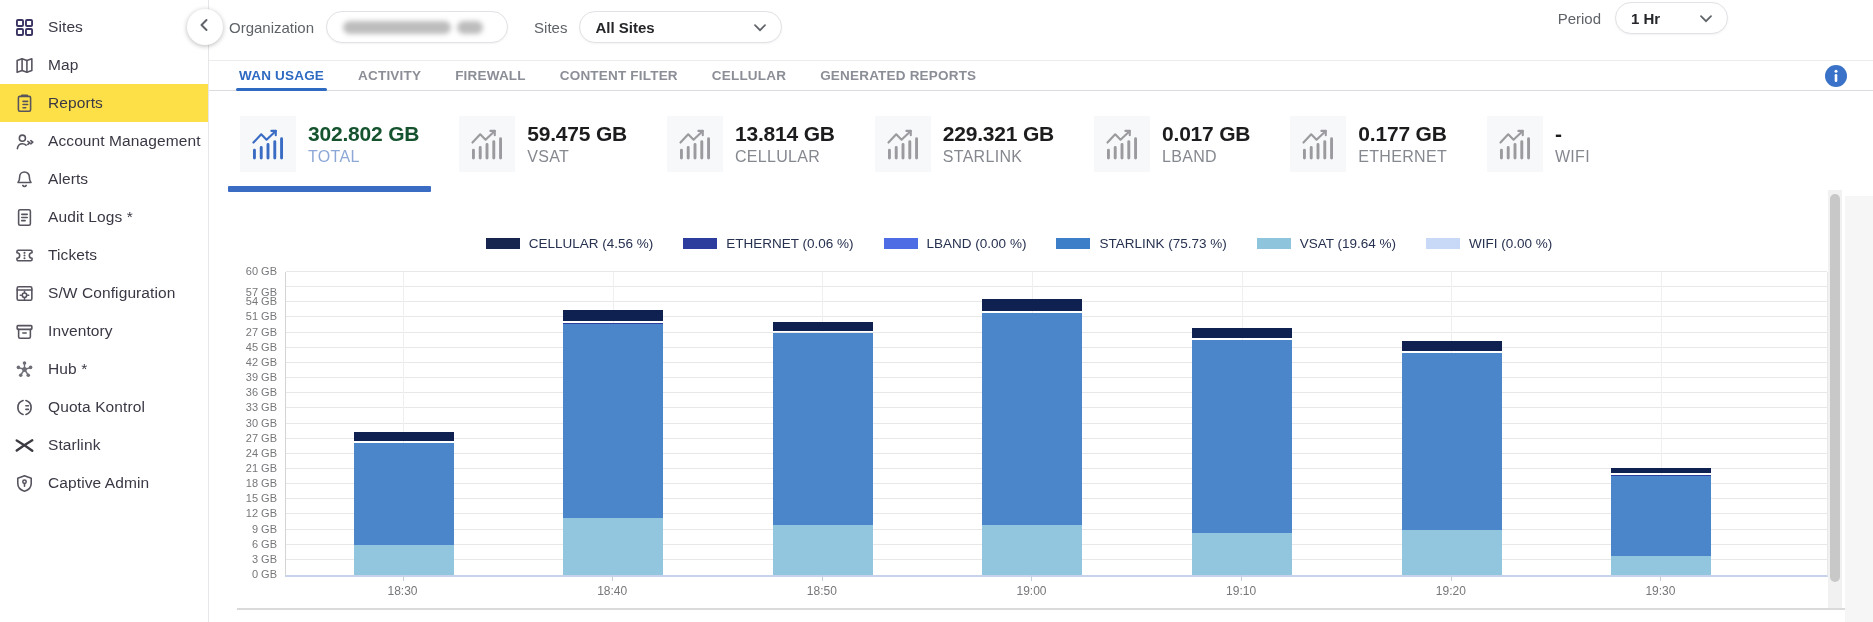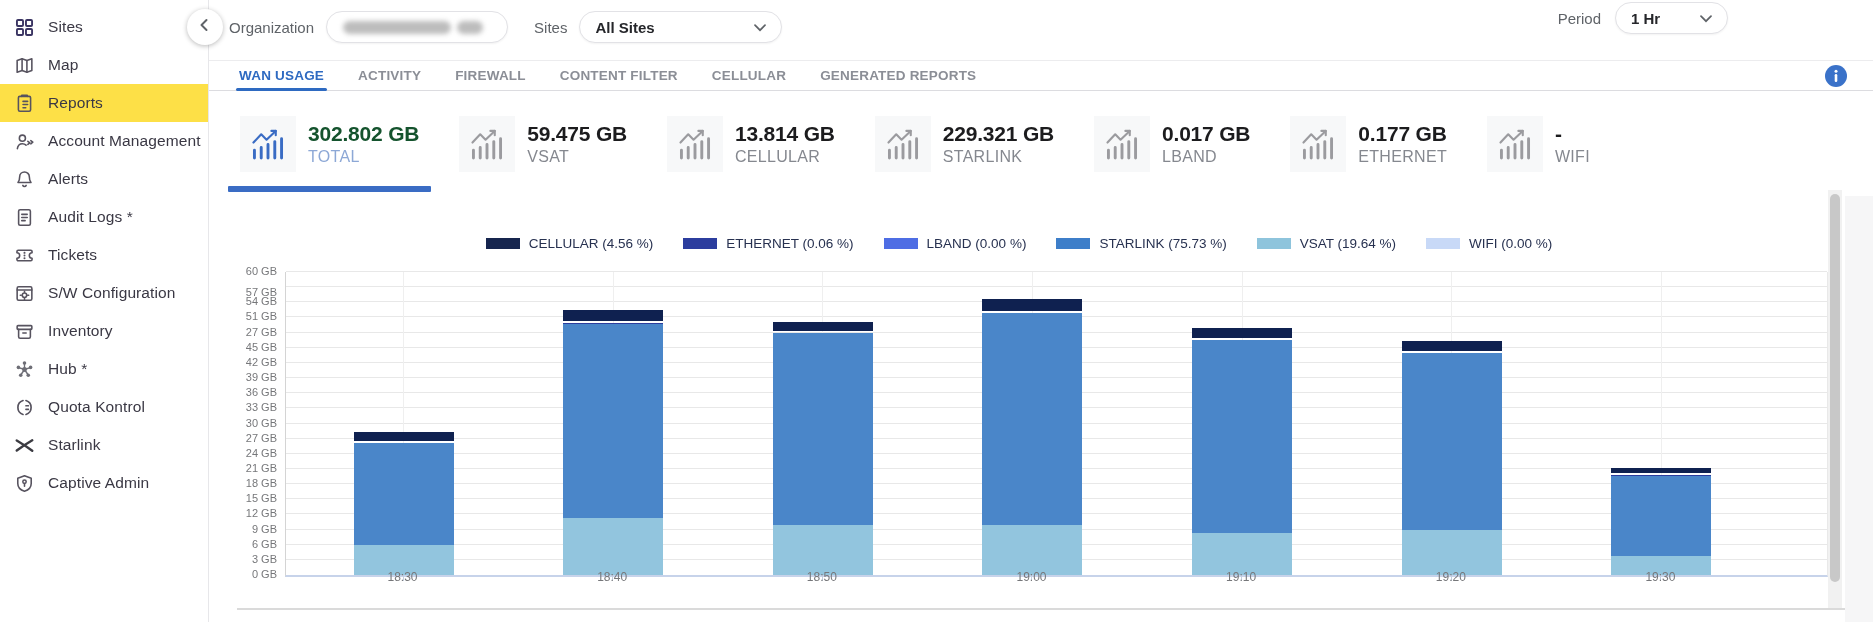--- a/index.html
+++ b/index.html
@@ -69,21 +69,21 @@
   .legend-item{display:flex;align-items:center;gap:9px;font-size:13.5px;color:#273150;cursor:pointer;white-space:nowrap;}
   .swatch{width:34px;height:11px;flex:0 0 34px;}
   .plot{position:absolute;left:76px;top:76px;width:1541px;height:303px;
         border-left:1px solid #d4d4d4;border-right:1px solid #e9e9e9;border-bottom:2px solid #c7d3ea;}
   .grid-h{position:absolute;left:0;width:100%;height:1px;background:#e8e8e8;}
   .grid-v{position:absolute;top:0;bottom:0;width:1px;background:#efefef;}
   .bar{position:absolute;bottom:0;width:100px;display:flex;flex-direction:column-reverse;}
   .seg{width:100%;}
   .seg.gap-below{margin-bottom:2px;}
   .ylabel{position:absolute;left:4px;width:64px;text-align:right;font-size:11px;color:#76777a;}
-  .xlabel{position:absolute;top:374px;width:90px;text-align:center;font-size:12px;color:#76777a;}
+  .xlabel{position:absolute;top:388px;width:90px;text-align:center;font-size:12px;color:#76777a;}
   .xtick{position:absolute;top:379px;width:1px;height:6px;background:#c3cede;}
   .bottom-divider{position:absolute;left:28px;top:412px;width:1609px;height:2px;background:#dadada;}
 
   
   .right-gutter{position:absolute;left:1845px;top:196px;width:28px;height:426px;background:#f6f6f7;}
   .scroll-track{position:absolute;left:1828px;top:190px;width:14px;height:418px;background:#f1f1f1;}
   .scroll-thumb{position:absolute;left:1830px;top:194px;width:10px;height:388px;background:#c8c8c8;border-radius:5px;cursor:pointer;}
 </style>
 </head>
 <body>

